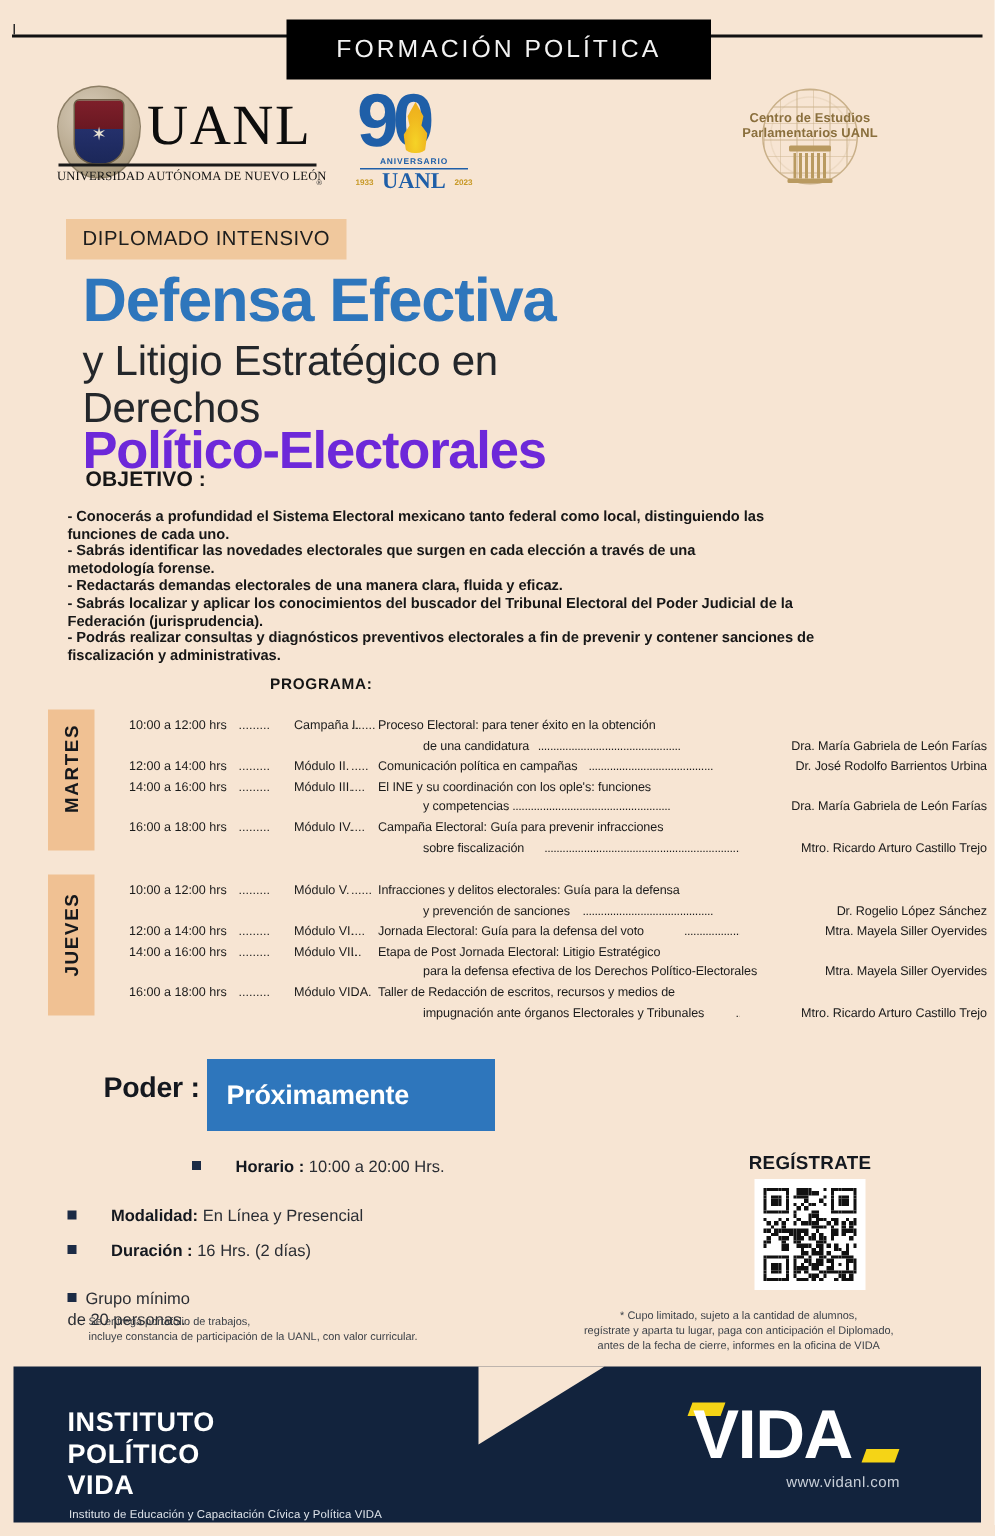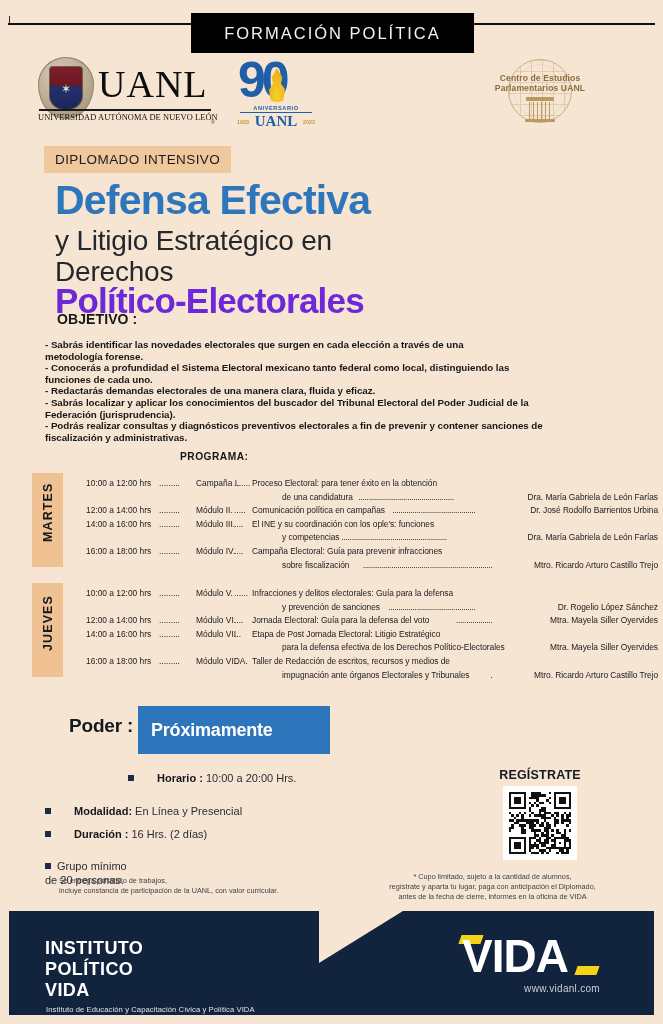--- a/index.html
+++ b/index.html
@@ -395,24 +395,24 @@
   <div class="tag-box">
     <span class="tag-text">DIPLOMADO INTENSIVO</span>
   </div>
   <div class="title-1">Defensa Efectiva</div>
   <div class="title-2">y Litigio Estratégico en</div>
   <div class="title-3">Derechos</div>
   <div class="title-4">Político-Electorales</div>
 
   <div class="obj-head">OBJETIVO :</div>
   <div class="obj-list">
+      <div class="obj-item">- Conocerás a profundidad el Sistema Electoral mexicano tanto federal como local, distinguiendo las
+   funciones de cada uno.</div>
       <div class="obj-item">- Sabrás identificar las novedades electorales que surgen en cada elección a través de una
    metodología forense.</div>
-      <div class="obj-item">- Conocerás a profundidad el Sistema Electoral mexicano tanto federal como local, distinguiendo las
-   funciones de cada uno.</div>
       <div class="obj-item">- Redactarás demandas electorales de una manera clara, fluida y eficaz.</div>
       <div class="obj-item">- Sabrás localizar y aplicar los conocimientos del buscador del Tribunal Electoral del Poder Judicial de la
    Federación  (jurisprudencia).</div>
       <div class="obj-item">- Podrás realizar consultas y diagnósticos preventivos electorales a fin de prevenir y contener sanciones de
   fiscalización  y administrativas.</div>
     </div>
   <div class="programa">PROGRAMA:</div>
 
   <div class="day-tab" id="tab-martes">
     <div class="day-label" id="lab-martes">MARTES</div>

